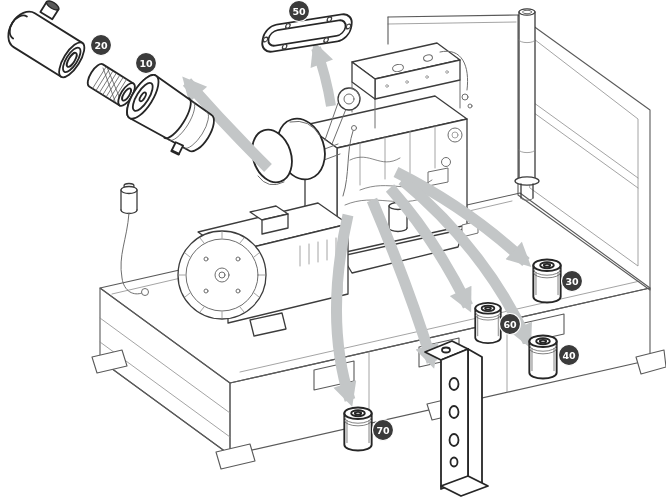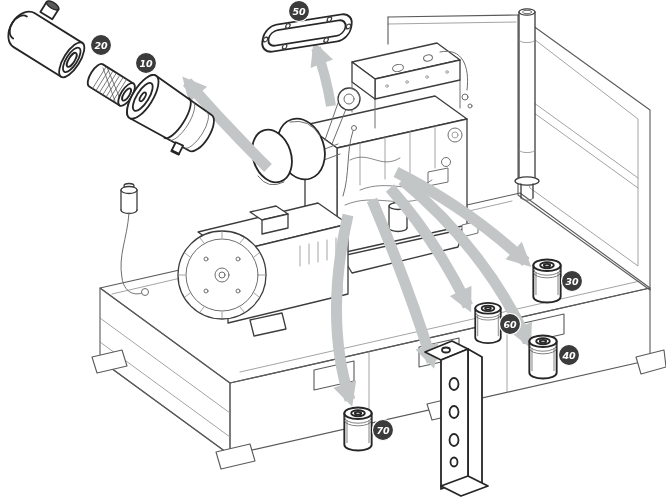--- a/index.html
+++ b/index.html
@@ -1,17 +1,17 @@
 <!DOCTYPE html>
 <html><head>
 <meta charset="utf-8">
 <style>
   html,body{margin:0;padding:0;background:#ffffff;}
   .canvas{position:relative;width:666px;height:499px;background:#ffffff;overflow:hidden;
-          font-family:"DejaVu Sans", "Liberation Sans", sans-serif;font-style:italic;}
+          font-family:"DejaVu Sans", "Liberation Sans", sans-serif;}
   svg{display:block;}
   
   .s1 {stroke:#3c3c3c;stroke-width:1.3;fill:none;stroke-linejoin:round;stroke-linecap:round;}
   .s1f{stroke:#3c3c3c;stroke-width:1.3;fill:#ffffff;stroke-linejoin:round;}
   .s2 {stroke:#6e6e6e;stroke-width:1;fill:none;stroke-linejoin:round;stroke-linecap:round;}
   .s2f{stroke:#6e6e6e;stroke-width:1;fill:#ffffff;stroke-linejoin:round;}
   .s3 {stroke:#8d8d8d;stroke-width:.8;fill:none;stroke-linecap:round;}
   .b1 {stroke:#5a5a5a;stroke-width:1.1;fill:none;stroke-linejoin:round;stroke-linecap:round;}
   .b1f{stroke:#5a5a5a;stroke-width:1.1;fill:#ffffff;stroke-linejoin:round;}
   .hv {stroke:#262626;stroke-width:1.8;fill:#ffffff;stroke-linejoin:round;}

